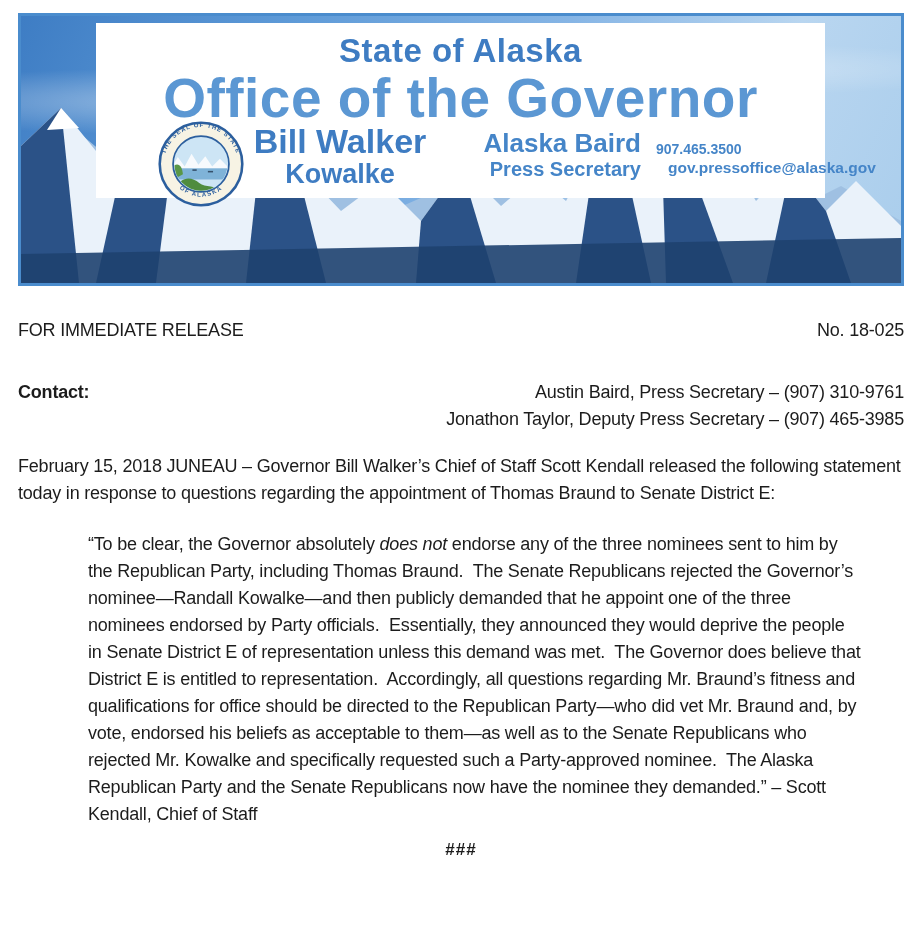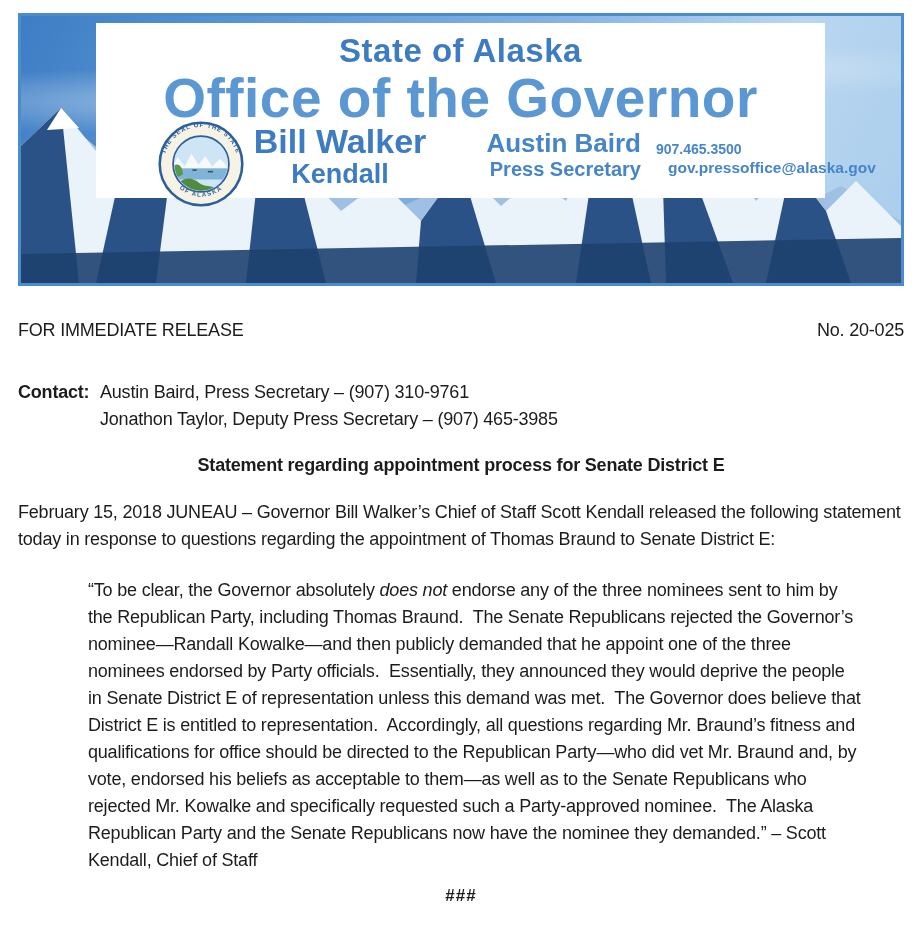--- a/index.html
+++ b/index.html
@@ -33,21 +33,21 @@
   .press-contact{position:absolute;left:560px;top:118px;text-align:left;}
   .press-phone{font-size:14px;font-weight:600;color:#4585c8;line-height:17px;}
   .press-email{font-size:15.5px;font-weight:600;color:#4585c8;line-height:19px;margin-left:12px;}
 
   
   .doc{position:absolute;top:317px;left:18px;width:886px;
        font-size:18px;line-height:27px;letter-spacing:-0.2px;color:#1c1c1c;}
   .release-row{display:flex;justify-content:space-between;font-weight:400;}
   .contact-row{display:flex;margin-top:35px;}
   .contact-label{font-weight:700;width:82px;flex:none;}
-  .contact-lines{flex:1;}
+  .contact-lines{flex:1;text-align:right;}
   .statement-title{text-align:center;font-weight:700;font-size:18px;margin:19px 0 0 0;}
   .intro{margin:20px 0 0 0;white-space:pre-wrap;}
   .quote{margin:24px 42px 0 70px;white-space:pre-wrap;}
   .quote i{font-style:italic;margin-top:25px;}
   .end-marker{text-align:center;font-weight:700;font-size:17px;margin-top:8px;
               letter-spacing:1px;}
 </style>
 </head>
 <body>
 
@@ -104,50 +104,49 @@
         <text font-family="Liberation Sans, sans-serif" font-size="7" font-weight="700" fill="#2c5f9e" letter-spacing="1.2">
           <textPath href="#sealTopArc" startOffset="50%" text-anchor="middle">THE SEAL OF THE STATE</textPath>
         </text>
         <text font-family="Liberation Sans, sans-serif" font-size="7" font-weight="700" fill="#2c5f9e" letter-spacing="1.6">
           <textPath href="#sealBottomArc" startOffset="50%" text-anchor="middle">OF ALASKA</textPath>
         </text>
       </svg>
 
       <div class="gov-block">
         <div class="gov-name">Bill Walker</div>
-        <div class="gov-title">Kendall</div>
+        <div class="gov-title">Kowalke</div>
       </div>
 
       <div class="press-block">
-        <div class="press-name">Austin Baird</div>
+        <div class="press-name">Alaska Baird</div>
         <div class="press-title">Press Secretary</div>
       </div>
 
       <div class="press-contact">
         <div class="press-phone">907.465.3500</div>
         <div class="press-email">gov.pressoffice@alaska.gov</div>
       </div>
     </div>
   </header>
 
   <main class="doc">
     <div class="release-row">
       <span>FOR IMMEDIATE RELEASE</span>
-      <span>No. 20-025</span>
+      <span>No. 18-025</span>
     </div>
 
     <div class="contact-row">
       <span class="contact-label">Contact:</span>
       <div class="contact-lines">
         <div>Austin Baird, Press Secretary – (907) 310-9761</div>
         <div>Jonathon Taylor, Deputy Press Secretary – (907) 465-3985</div>
       </div>
     </div>
 
-    <h2 class="statement-title">Statement regarding appointment process for Senate District E</h2>
 
     <p class="intro">February 15, 2018 JUNEAU – Governor Bill Walker’s Chief of Staff Scott Kendall released the following statement today in response to questions regarding the appointment of Thomas Braund to Senate District E:</p>
 
     <p class="quote"><span>“To be clear, the Governor absolutely </span><i>does not</i><span> endorse any of the three nominees sent to him by the Republican Party, including Thomas Braund.  The Senate Republicans rejected the Governor’s nominee—Randall Kowalke—and then publicly demanded that he appoint one of the three nominees endorsed by Party officials.  Essentially, they announced they would deprive the people in Senate District E of representation unless this demand was met.  The Governor does believe that District E is entitled to representation.  Accordingly, all questions regarding Mr. Braund’s fitness and qualifications for office should be directed to the Republican Party—who did vet Mr. Braund and, by vote, endorsed his beliefs as acceptable to them—as well as to the Senate Republicans who rejected Mr. Kowalke and specifically requested such a Party-approved nominee.  The Alaska Republican Party and the Senate Republicans now have the nominee they demanded.” – Scott Kendall, Chief of Staff</span></p>
 
     <div class="end-marker">###</div>
   </main>
 </div>
 
 </body></html>

